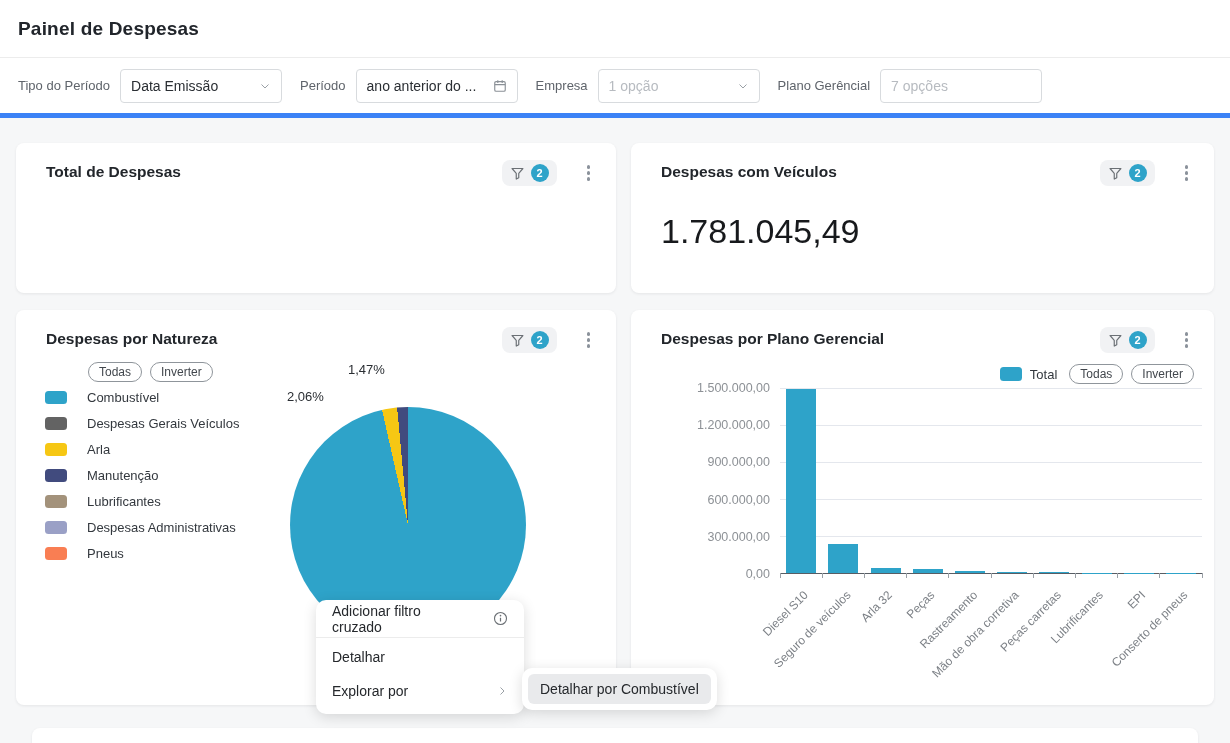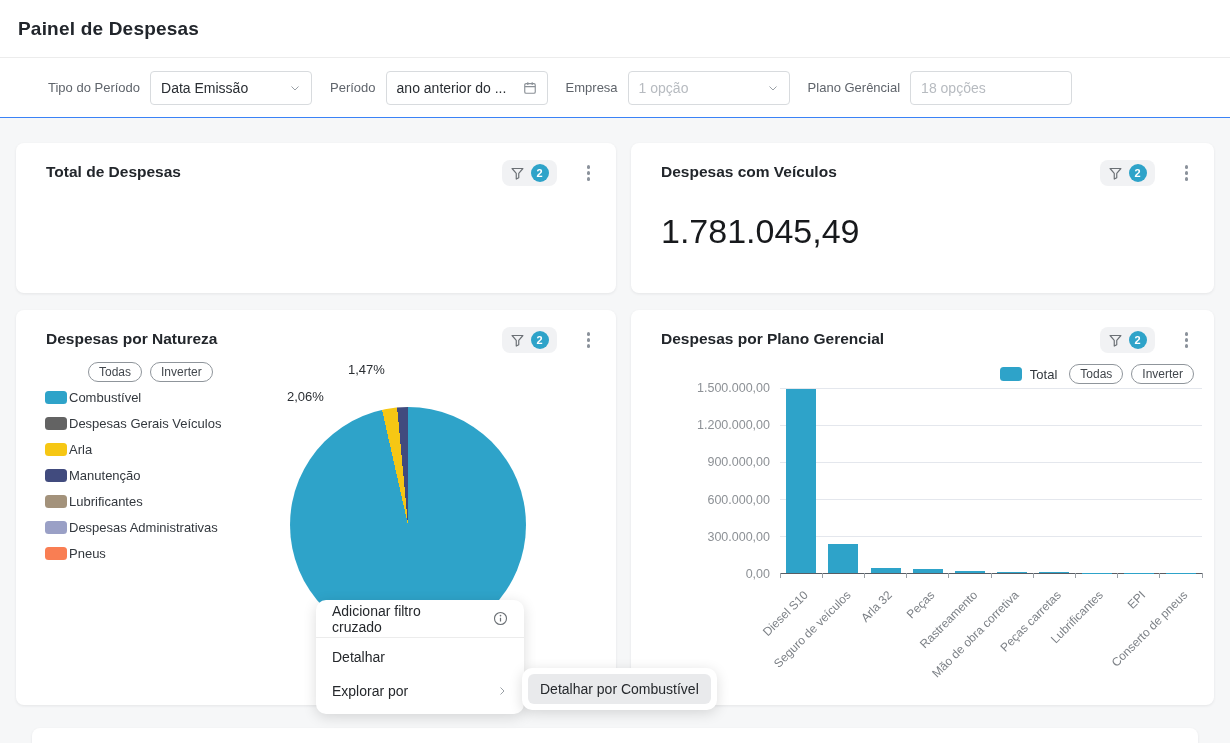--- a/index.html
+++ b/index.html
@@ -4,21 +4,21 @@
 <style>
   * { margin:0; padding:0; box-sizing:border-box; }
   html,body { width:1230px; height:743px; }
   body { font-family:"Liberation Sans", sans-serif; }
   .page { position:relative; width:1230px; height:743px; background:#f6f7f8; overflow:hidden; }
 
   
   .app-header { height:58px; background:#fff; border-bottom:1px solid #ececec; display:flex; align-items:center; padding:0 18px; }
   .app-title { font-size:19px; font-weight:700; color:#21252b; letter-spacing:.2px; }
 
-  .filter-bar { height:60px; background:#fff; border-bottom:1px solid #3b82f6; display:flex; align-items:center; padding-left:48px; gap:18px; white-space:nowrap; overflow:hidden; }
+  .filter-bar { height:60px; background:#fff; border-bottom:5px solid #3b82f6; display:flex; align-items:center; padding-left:18px; gap:18px; white-space:nowrap; overflow:hidden; }
   .filter-group { display:flex; align-items:center; gap:10px; flex:none; }
   .filter-label { font-size:13px; color:#5f646b; }
   .filter-box { width:162px; height:34px; border:1px solid #d8dbde; border-radius:4px; background:#fff; display:flex; align-items:center; justify-content:space-between; padding:0 10px; cursor:pointer; }
   .filter-value { font-size:14px; color:#2a2e33; overflow:hidden; text-overflow:ellipsis; }
   .filter-box.placeholder .filter-value { color:#b7bbc0; }
   .filter-icon { display:flex; align-items:center; color:#9aa0a6; flex:none; }
 
   
   .content { padding:25px 16px 0; }
   .row { display:flex; gap:15px; }
@@ -36,21 +36,21 @@
   .badge { width:18px; height:18px; border-radius:50%; background:var(--accent,#2EA3C9); color:#fff; font-size:11px; font-weight:700; display:flex; align-items:center; justify-content:center; }
   .kebab { display:flex; flex-direction:column; gap:2.5px; padding:4px 6px; cursor:pointer; }
   .kebab i { width:3.5px; height:3.5px; border-radius:50%; background:#8b929b; }
 
   .kpi-value { font-size:34px; color:#17191c; margin:26px 0 0 30px; }
 
   
   .pill { border:1px solid #8f959b; border-radius:10px; padding:2px 10px; font-size:12px; color:#42474d; background:#fff; cursor:pointer; line-height:14px; }
   .pill-row { position:absolute; left:72px; top:52px; display:flex; gap:8px; }
   .pie-legend { position:absolute; left:29px; top:80px; display:flex; flex-direction:column; gap:11px; }
-  .legend-item { display:flex; align-items:center; gap:2px; cursor:pointer; }
+  .legend-item { display:flex; align-items:center; gap:20px; cursor:pointer; }
   .swatch { width:22px; height:13px; border-radius:3.5px; flex:none; }
   .legend-label { font-size:13px; color:#33383e; }
 
   
   .pie { position:absolute; left:274px; top:97px; width:236px; height:236px; border-radius:50%; }
   .pie-pct { position:absolute; font-size:13px; color:#2a2e33; }
   .pie-pct.p1 { left:271px; top:79px; }
   .pie-pct.p2 { left:332px; top:52px; }
 
   
@@ -121,21 +121,21 @@
           <span class="filter-icon">
             <svg width="12" height="12" viewBox="0 0 24 24" fill="none" stroke="#9aa0a6" stroke-width="2">
               <path d="M5 9l7 7 7-7"></path>
             </svg>
           </span>
         </div>
       </div>
       <div class="filter-group">
         <span class="filter-label">Plano Gerêncial</span>
         <div class="filter-box placeholder">
-          <span class="filter-value">18 opções</span>
+          <span class="filter-value">7 opções</span>
         </div>
       </div>
     </div>
 
   <div class="content">
 
     <div class="row row1">
       <div class="card left">
         <div class="card-head">
           <div class="card-title">Total de Despesas</div>

